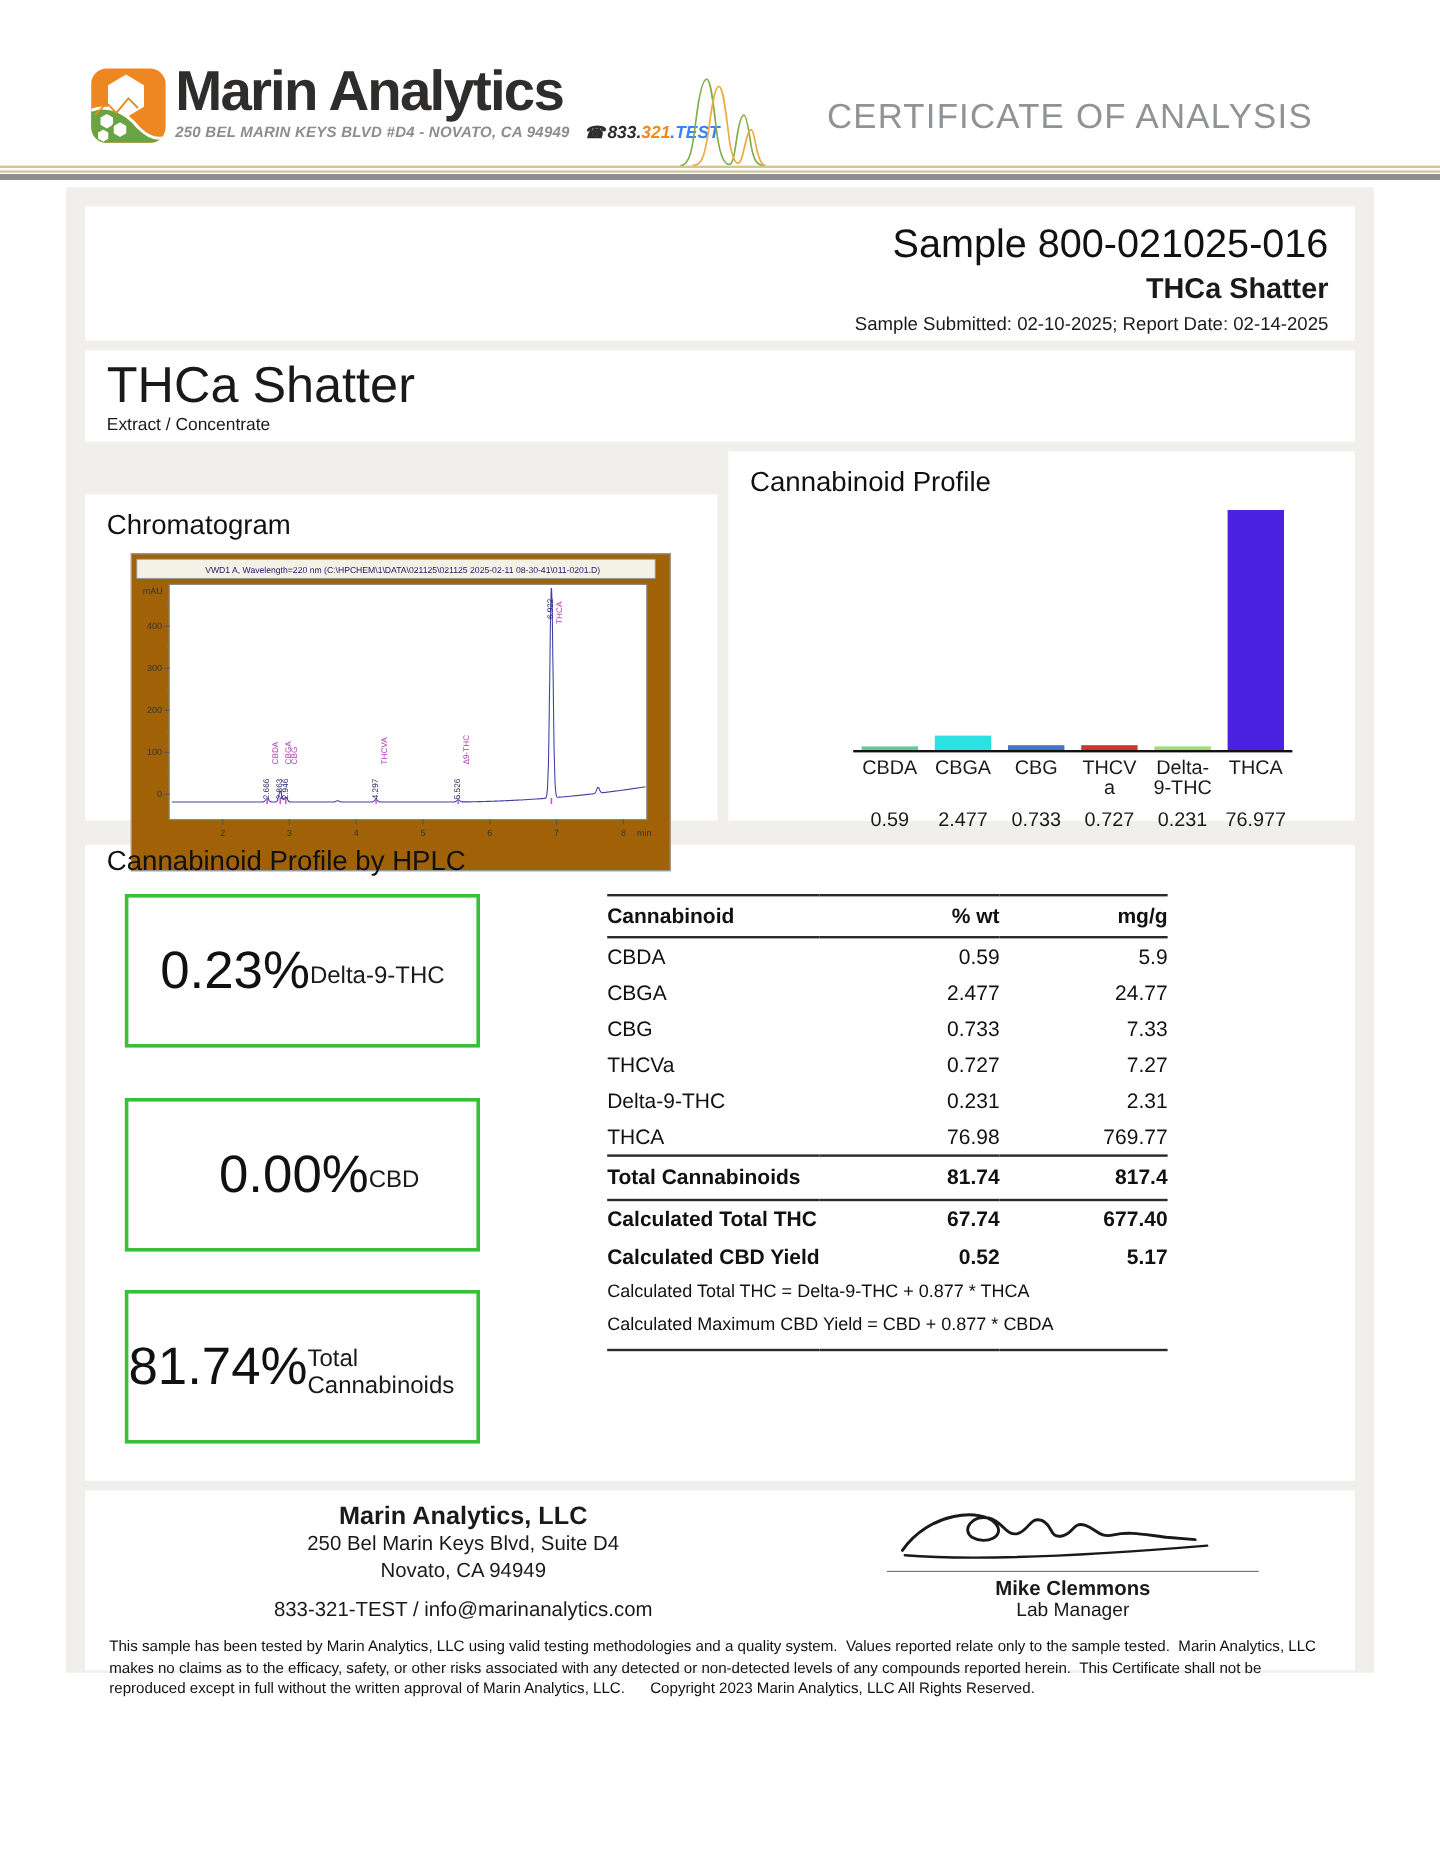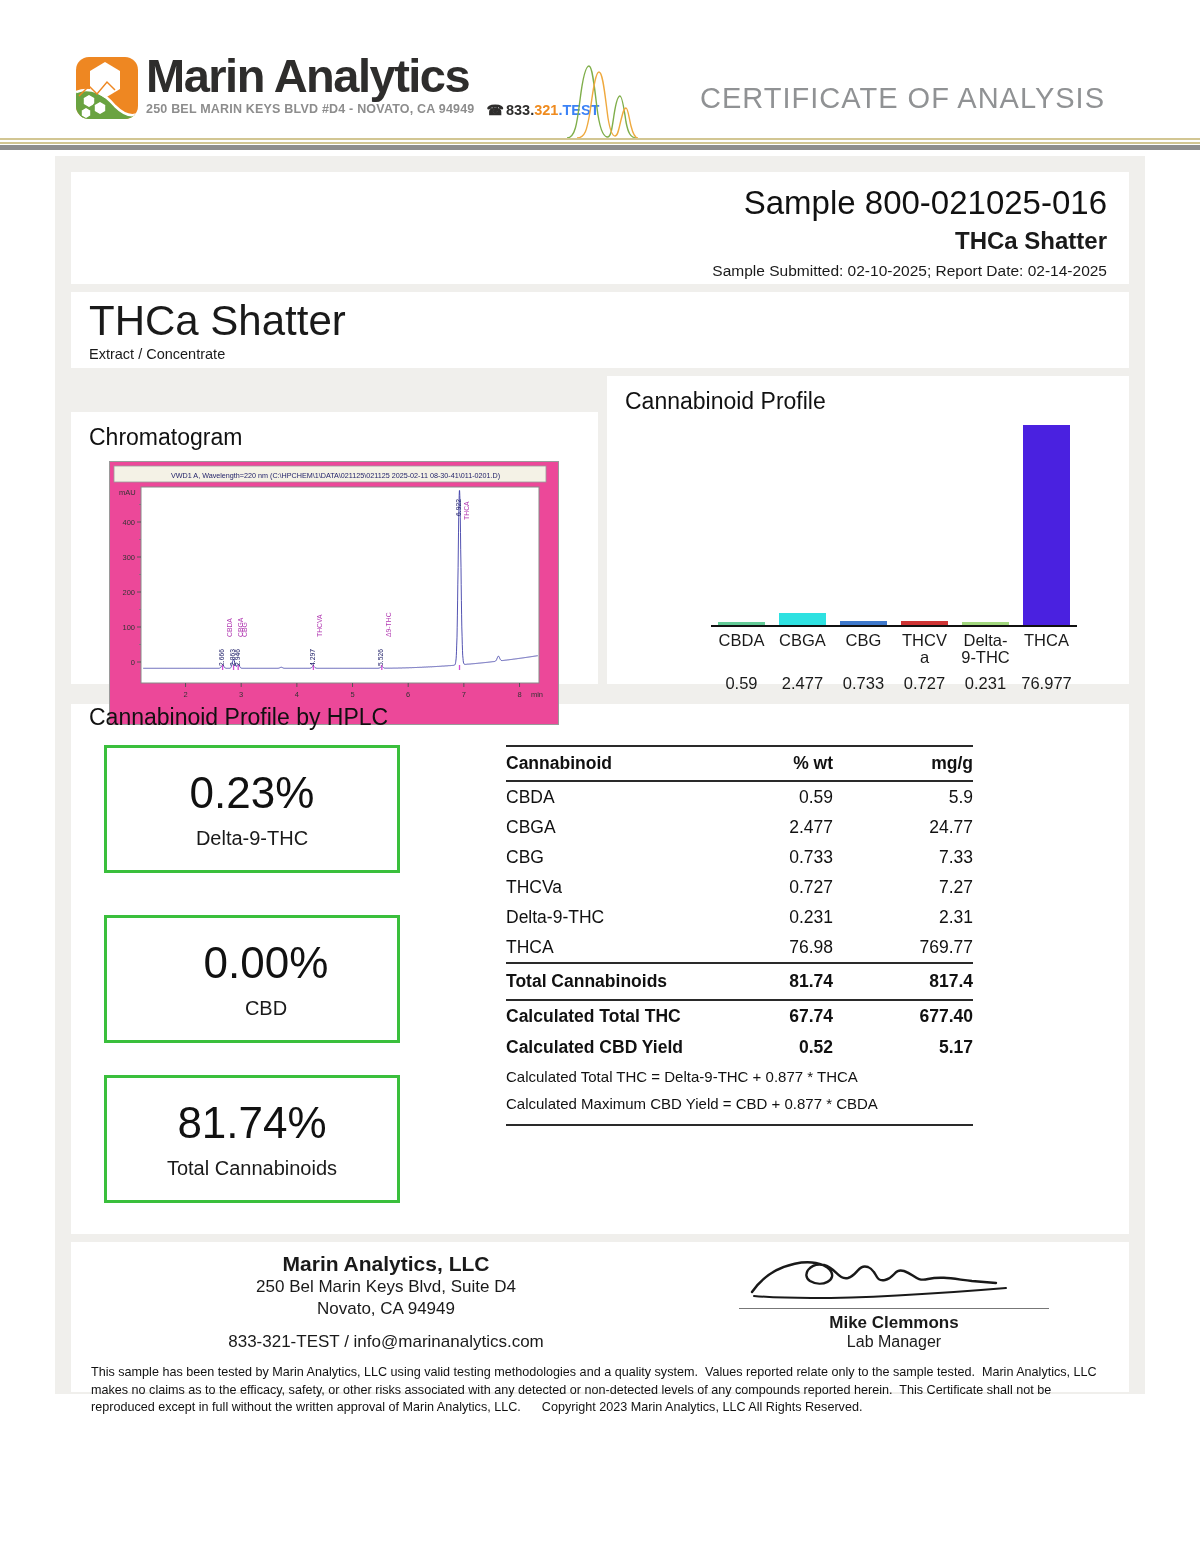--- a/index.html
+++ b/index.html
@@ -4,27 +4,27 @@
 <style>
   html,body{margin:0;padding:0;background:#fff;}
   body{font-family:"Liberation Sans",sans-serif;color:#1a1a1a;}
   .page{position:relative;width:1200px;height:1532px;background:#fff;overflow:hidden;}
 
   
   .header{position:relative;height:156px;}
   .logo{position:absolute;left:75px;top:56px;}
   .brand-text{position:absolute;left:146px;top:50px;}
   .brand-name{font-size:47px;font-weight:700;letter-spacing:-1.5px;color:#2e2d2c;line-height:1.1;}
-  .brand-sub{display:flex;align-items:flex-start;gap:12px;margin-top:0px;}
+  .brand-sub{display:flex;align-items:center;gap:12px;margin-top:0px;font-style:italic;}
   .brand-address{font-size:12.5px;font-weight:700;color:#8d8d8d;letter-spacing:.2px;}
   .brand-phone{font-size:14.5px;font-weight:700;}
   .ph-icon{font-size:14px;color:#2e2d2c;margin-right:2px;}
   .ph-dark{color:#2e2d2c;}.ph-orange{color:#ef8b1f;}.ph-green{color:#3b82f6;}
   .deco-peaks{position:absolute;left:565px;top:60px;}
-  .cert-title{position:absolute;right:95px;top:82px;font-size:29px;color:#909294;letter-spacing:1px;font-weight:400;}
+  .cert-title{position:absolute;right:106px;top:82px;font-size:29px;color:#909294;letter-spacing:1px;font-weight:400;}
   .header-rule{position:absolute;left:0;right:0;top:138px;}
   .hr1{height:2px;background:#d2c693;}
   .hr2{height:2px;background:#fff;}
   .hr3{height:2px;background:#d2c693;}
   .hr4{height:1px;background:#fff;}
   .hr5{height:5px;background:#8e8e8e;}
 
   
   .content{position:absolute;top:156px;left:55px;width:1090px;height:1238px;background:#f0efec;padding:16px;box-sizing:border-box;}
   .panel{background:#fff;margin-bottom:8px;box-sizing:border-box;}
@@ -36,34 +36,34 @@
 
   .product-panel{height:76px;padding:6px 18px;}
   .product-title{font-size:42px;line-height:1.1;}
   .product-sub{font-size:14.5px;margin-top:2px;}
 
   .two-col{display:flex;gap:9px;height:316px;margin-bottom:10px;}
   .chrom-panel{width:527px;margin-top:36px;}
   .profile-panel{flex:1;}
   .sec-h{font-size:23px;font-weight:400;margin:12px 0 0 18px;color:#111;}
 
-  .chrom-box{margin:10px 0 0 38px;width:442px;background:#ec4899;border:1px solid #9a9a9a;padding:3px;}
+  .chrom-box{margin:10px 0 0 38px;width:442px;background:#a16207;border:1px solid #9a9a9a;padding:3px;}
 
   .bar-chart{margin:10px 0 0 104px;width:366px;}
   .bars-row{height:200px;display:flex;align-items:flex-end;justify-content:center;border-bottom:2px solid #111;}
   .bar-cell{width:61px;display:flex;justify-content:center;}
   .bar{width:47px;}
   .labels-row,.values-row{display:flex;justify-content:center;}
   .bar-label{width:61px;text-align:center;white-space:pre-line;font-size:16.5px;line-height:1.04;margin-top:5px;}
   .bar-value{width:61px;text-align:center;font-size:16.5px;margin-top:8px;}
 
   .hplc-panel{height:530px;}
   .hplc-grid{display:flex;gap:106px;padding:14px 62px 0 33px;}
   .boxes{width:296px;flex:0 0 296px;}
-  .box{height:122px;border:3px solid #3abf3c;background:#fff;display:flex;flex-direction:column;align-items:center;justify-content:center;}
+  .box{height:122px;border:3px solid #3abf3c;background:#fff;display:flex;flex-direction:row;align-items:center;justify-content:center;}
   .box+.box{margin-top:0;}
   .box1{margin-bottom:42px;}
   .box2{margin-bottom:32px;}
   .box-value{font-size:44px;color:#111;}
   .box-label{font-size:20px;margin-top:9px;}
 
   .hplc-table{width:100%;border-collapse:collapse;font-size:17.5px;color:#111;}
   .hplc-table th{border-top:2px solid #2a2a2a;border-bottom:2px solid #2a2a2a;padding:6px 0;font-weight:700;text-align:left;}
   .hplc-table th.num,.hplc-table td.num{text-align:right;}
   .hplc-table td{padding:4.5px 0;}

